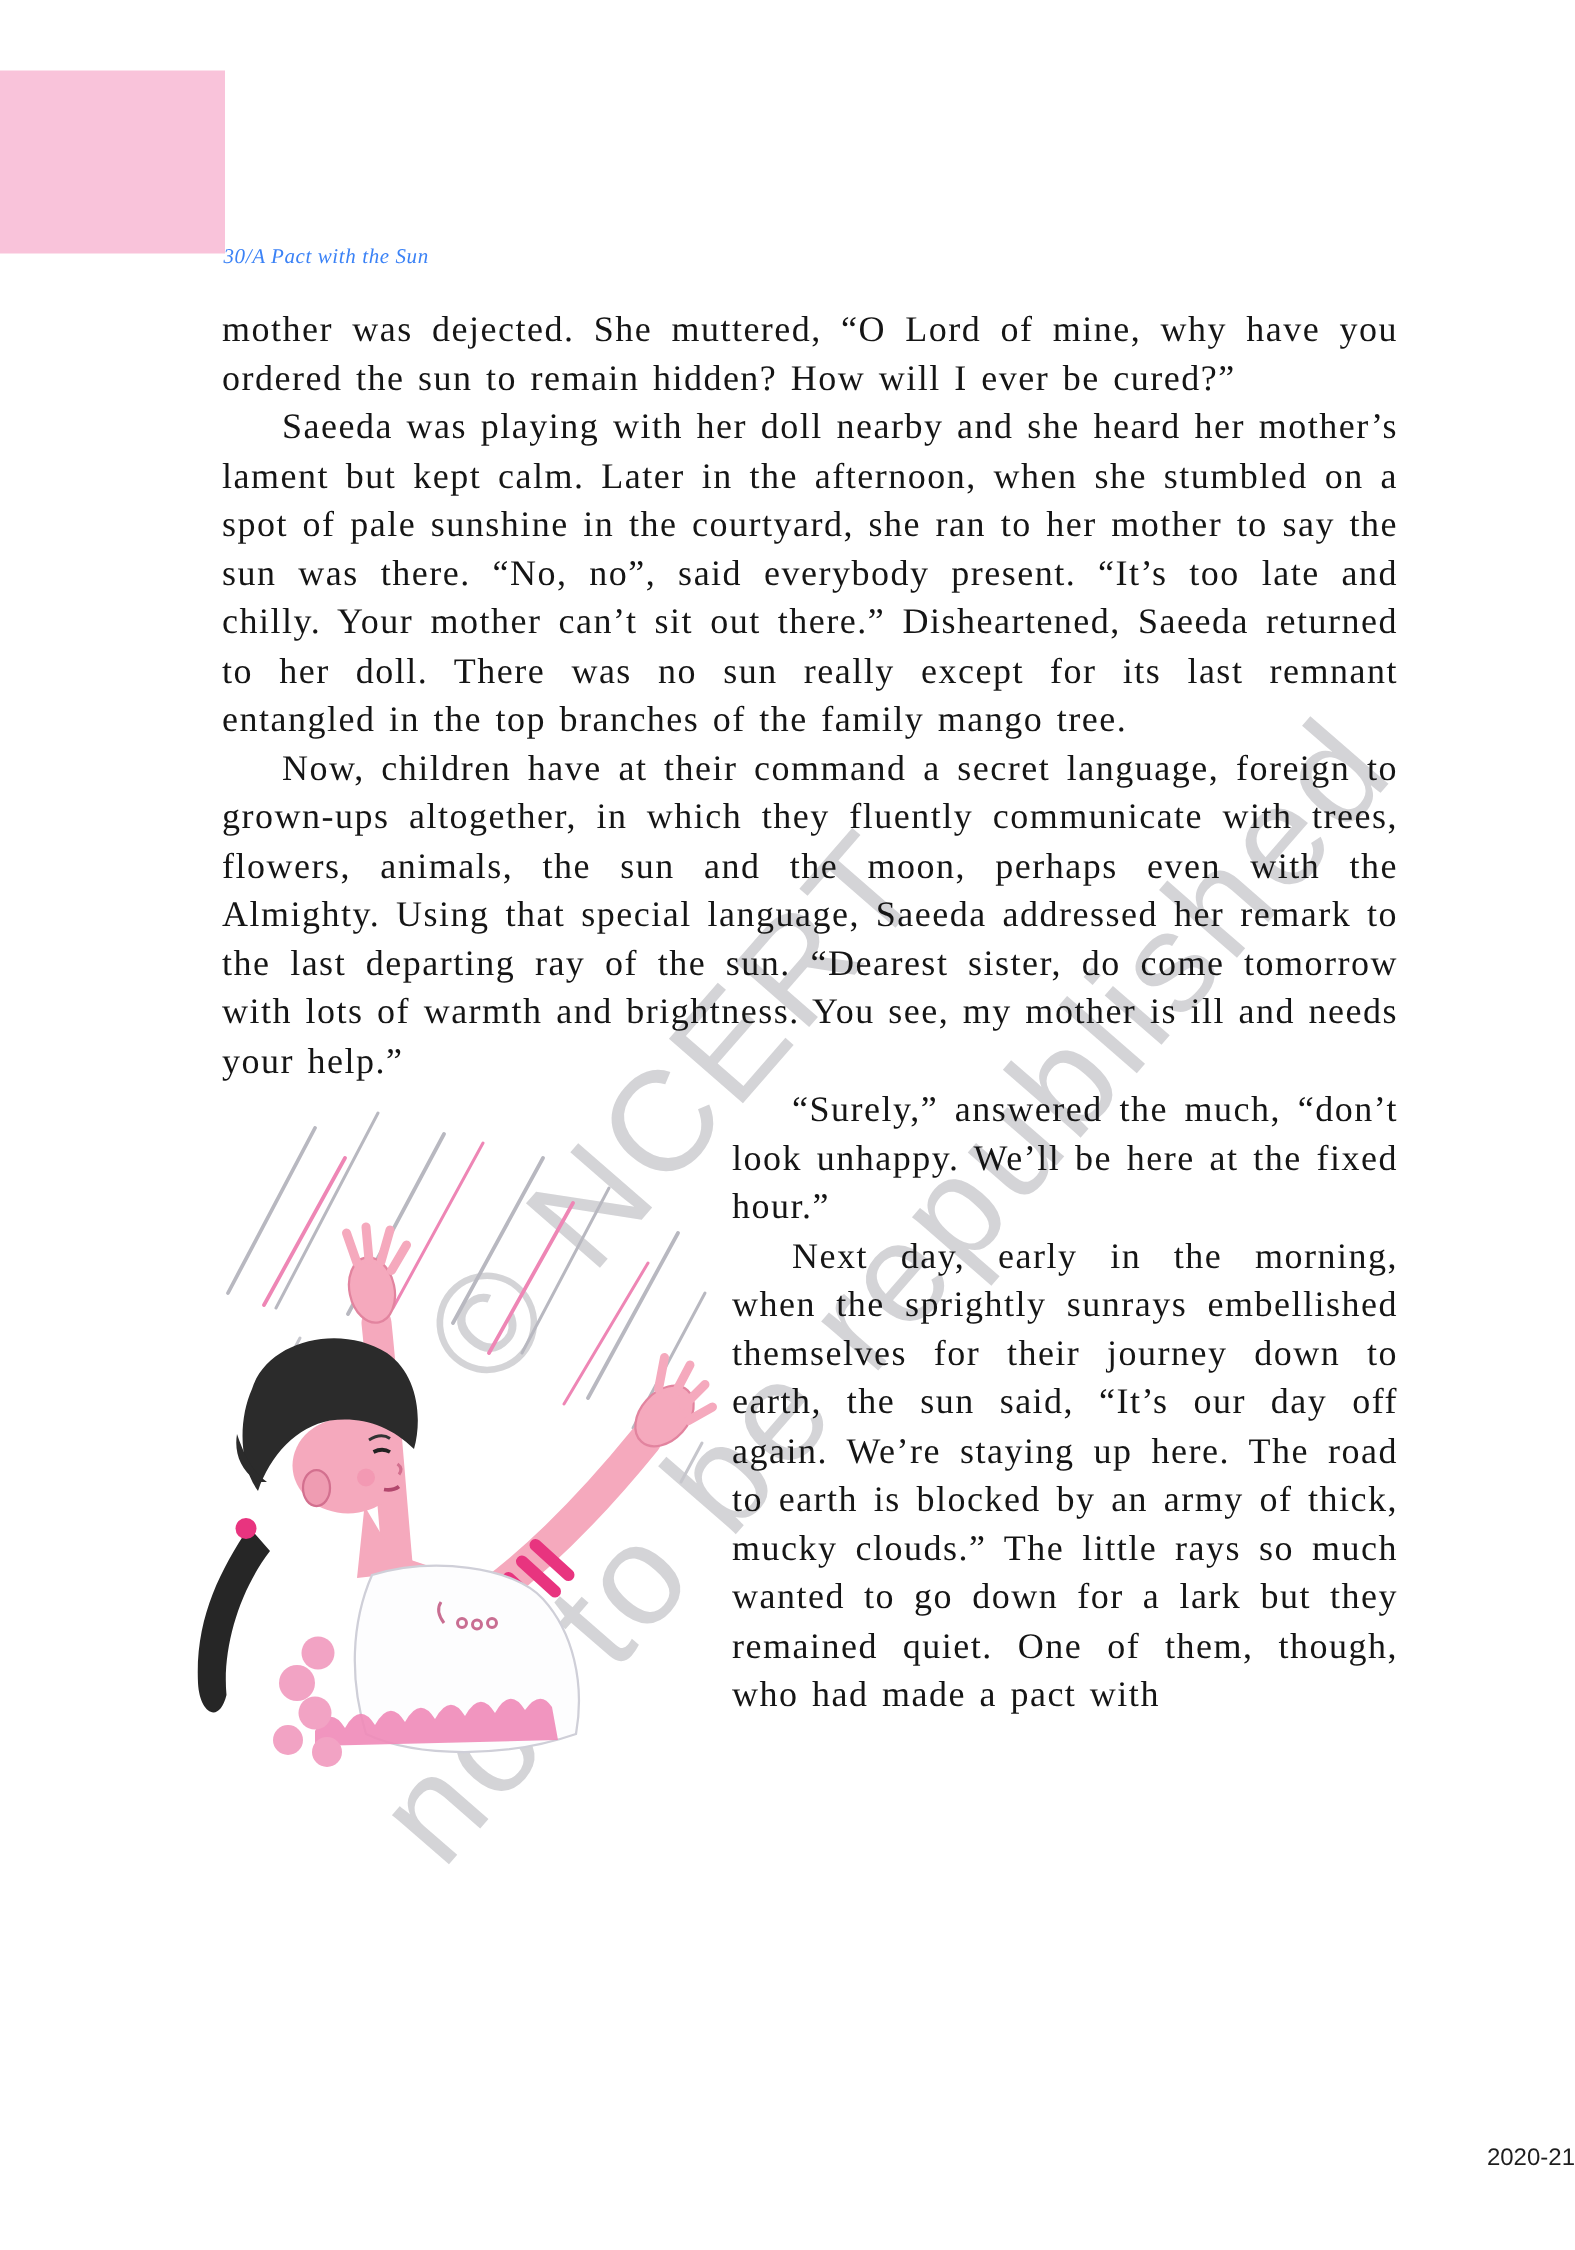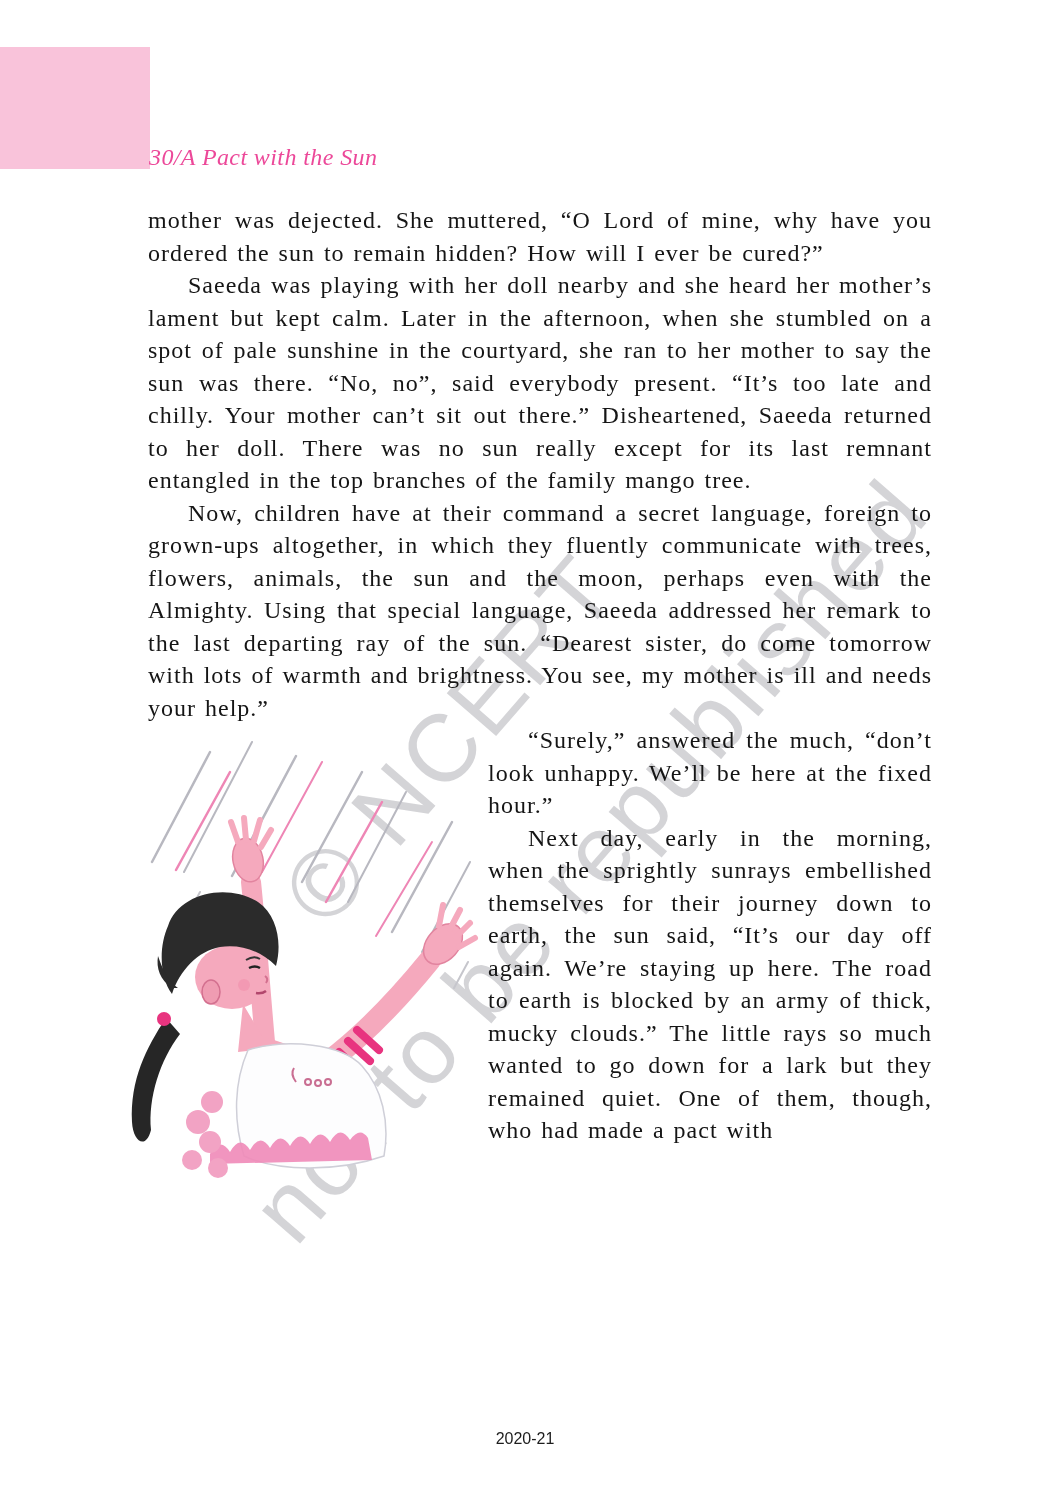--- a/index.html
+++ b/index.html
@@ -6,22 +6,22 @@
   .page {
     position:relative; width:1050px; height:1500px; background:#ffffff;
     margin:0 auto; overflow:hidden;
     font-family:"Liberation Serif", serif; color:#151515;
   }
   .pink-block {
     position:absolute; left:0; top:47px; width:150px; height:122px;
     background:#f9c3da; z-index:1;
   }
   .header {
-    position:absolute; left:149px; top:144px; z-index:3;
-    font-style:italic; font-size:24px; letter-spacing:0.4px; color:#ec4899;
+    position:absolute; left:149px; top:164px; z-index:3;
+    font-style:italic; font-size:14px; letter-spacing:0.4px; color:#3b82f6;
   }
   .watermark {
     position:absolute; left:10px; top:615px; width:1020px; z-index:1;
     transform:rotate(-49deg); transform-origin:50% 50%;
     text-align:center; white-space:nowrap;
     font-family:"Liberation Sans", sans-serif;
     font-size:95px; line-height:185px; letter-spacing:4px;
     color:rgba(143,143,150,0.38);
   }
   .text-block {
@@ -31,21 +31,21 @@
   }
   .para { margin:0; text-indent:40px; }
   .para.first { text-indent:0; }
   .illustration-float {
     float:left; width:420px; height:452px;
     margin-left:-88px; margin-top:6px; margin-right:8px;
   }
   .illustration-float svg { display:block; width:100%; height:100%; }
   .footer {
     position:absolute; left:0; top:1430px; width:100%; z-index:3;
-    text-align:center; font-family:"Liberation Sans", sans-serif;
+    text-align:right; font-family:"Liberation Sans", sans-serif;
     font-size:16px; color:#1d1d1d;
   }
 </style>
 </head>
 <body>
 
 <div class="page">
 
   <div class="pink-block"></div>
 

